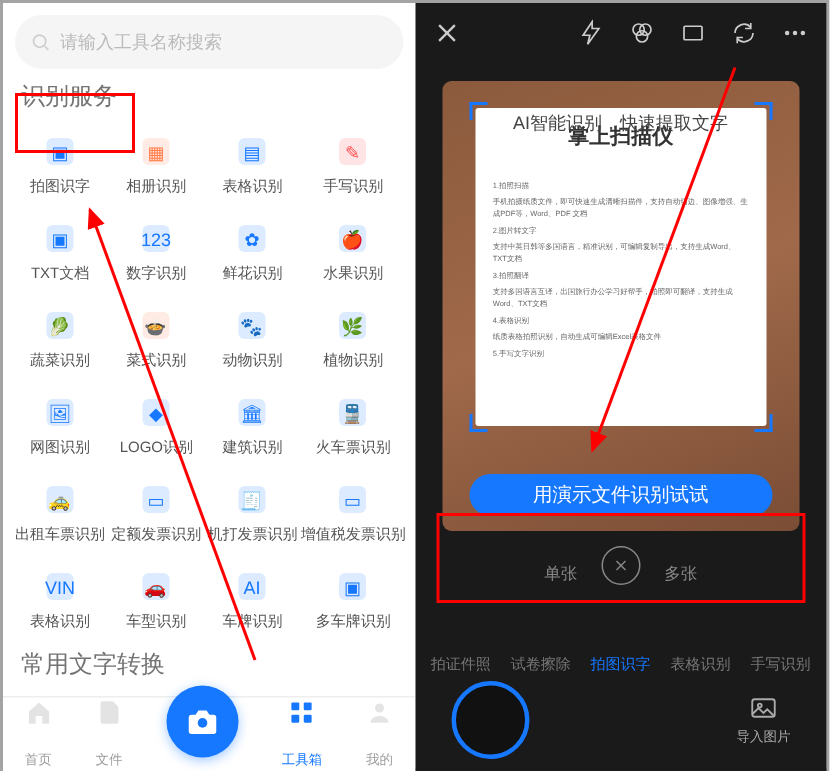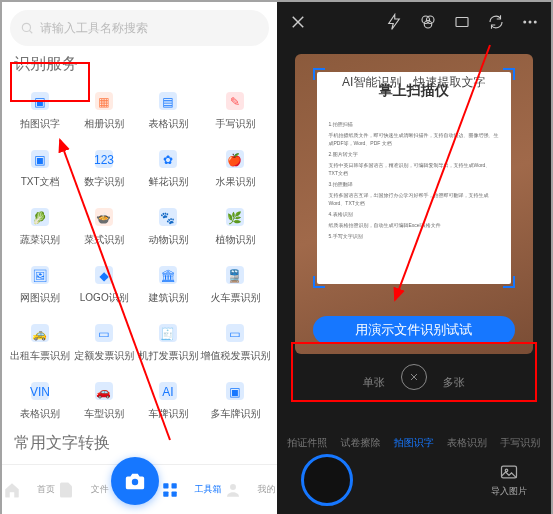--- a/index.html
+++ b/index.html
@@ -16,21 +16,21 @@
 
 .sec-title{font-size:16px;font-weight:400;color:#737373;margin:8px 12px 6px}
 .red-box-a{position:absolute;left:8px;top:60px;width:80px;height:40px;border:2px solid red;z-index:5;pointer-events:none}
 
 .grid{display:grid;grid-template-columns:repeat(4,1fr);padding:0 6px}
 .item{display:flex;flex-direction:column;align-items:center;justify-content:center;height:58px;gap:4px}
 .item .ico{width:24px;height:24px;display:flex;align-items:center;justify-content:center}
 .item .lbl{font-size:10px;color:#555;white-space:nowrap}
 
 .bottom-nav{position:absolute;bottom:0;left:0;right:0;height:50px;background:#fff;display:flex;align-items:center;justify-content:space-around;border-top:1px solid #eee}
-.nav-item{display:flex;align-items:center;gap:16px;opacity:.4}
+.nav-item{display:flex;flex-direction:column;align-items:center;gap:16px;opacity:.4}
 .nav-item.active{opacity:1;color:#1677ff}
 .nav-item svg{width:18px;height:18px}
 .nav-item span{font-size:9px}
 .cam-btn{width:48px;height:48px;border-radius:50%;background:#1677ff;display:flex;align-items:center;justify-content:center;margin-top:-18px;box-shadow:0 2px 8px rgba(22,119,255,.4)}
 .cam-btn svg{width:22px;height:22px}
 
 
 .top-bar{height:40px;display:flex;align-items:center;justify-content:space-between;padding:0 12px}
 .top-left{display:flex;align-items:center}
 .top-right{display:flex;align-items:center;gap:16px}

